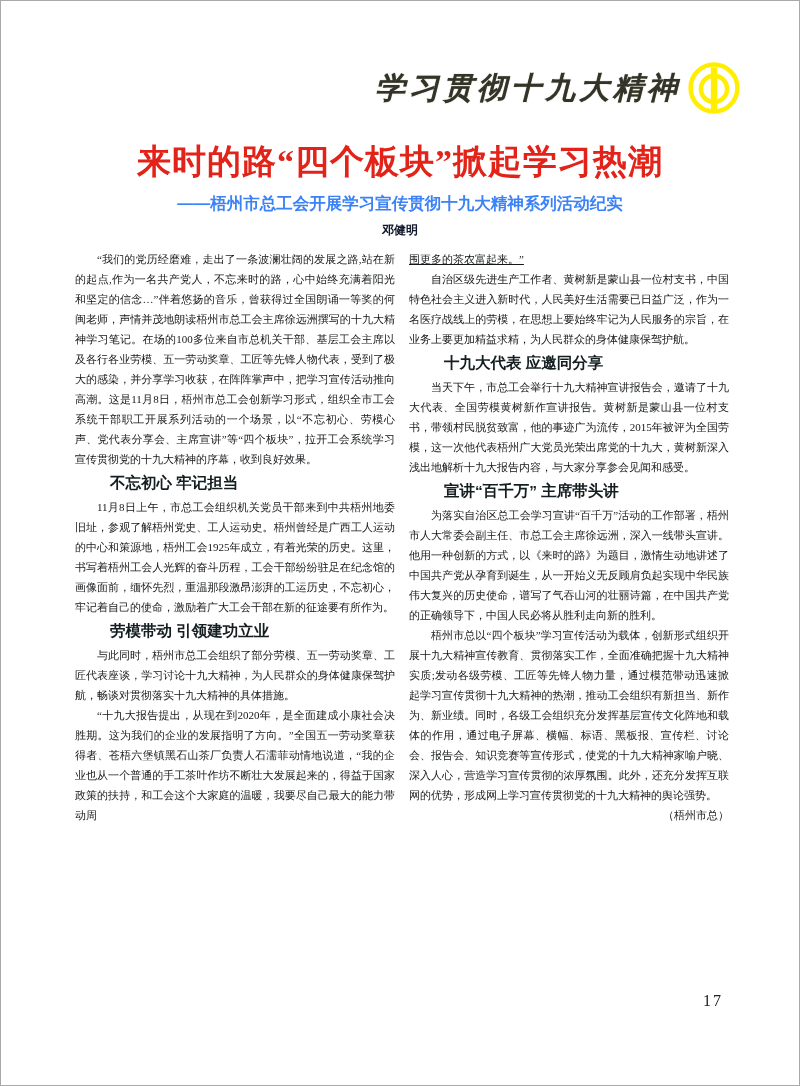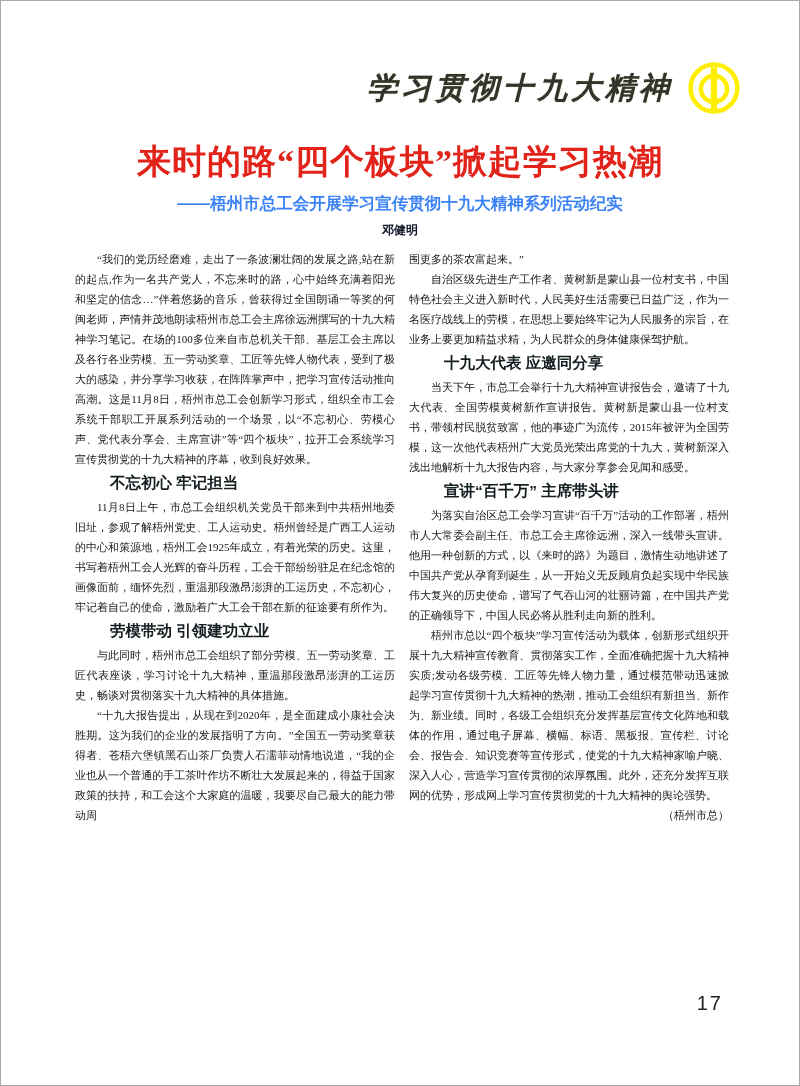--- a/index.html
+++ b/index.html
@@ -13,21 +13,21 @@
     font-family:"Liberation Serif", serif;
     color:#17191a;
     overflow:hidden;
   }
   
   .page-header {
     display:flex;
     justify-content:flex-end;
     align-items:center;
     padding:60px 58px 0 7px;
-    gap:14px;
+    gap:6px;
   }
   .header-slogan {
     font-family:"Liberation Serif", serif;
     font-style:italic;
     font-weight:bold;
     font-size:30px;
     letter-spacing:4px;
     color:#33332b;
     text-shadow:0 0 1px #8a8a60;
     white-space:nowrap;
@@ -73,38 +73,38 @@
   .para {
     margin:0;
     font-size:11px;
     line-height:20px;
     text-align:justify;
     text-justify:inter-character;
     text-indent:2em;
     word-break:break-all;
     color:#151719;
   }
-  .para.cont { text-indent:0; }
+  .para.cont { text-indent:0;text-decoration:underline; }
   .sec-heading {
     margin:4px;
     font-family:Liberation Sans, sans-serif;
     font-size:15.5px;
     line-height:20px;
     font-weight:bold;
     text-indent:2em;
     color:#141d20;
   }
   .byline { float:right; text-indent:0; }
   .page-number {
     position:absolute;
     top:991px; right:76px;
-    font-size:20px;
+    font-size:16px;
     letter-spacing:2px;
     color:#222;
-    font-family:Liberation Sans, sans-serif;
+    font-family:Liberation Serif, serif;
   }
 </style>
 </head>
 <body>
 
 <div class="page">
 
   <header class="page-header">
     <span class="header-slogan">学习贯彻十九大精神</span>
     <svg class="union-logo" viewBox="0 0 60 60" aria-hidden="true">
@@ -118,21 +118,21 @@
   <h2 class="article-subtitle">——梧州市总工会开展学习宣传贯彻十九大精神系列活动纪实</h2>
   <div class="article-author">邓健明</div>
 
   <main class="columns">
 
     <section class="col">
       <p class="para">“我们的党历经磨难，走出了一条波澜壮阔的发展之路,站在新的起点,作为一名共产党人，不忘来时的路，心中始终充满着阳光和坚定的信念…”伴着悠扬的音乐，曾获得过全国朗诵一等奖的何闽老师，声情并茂地朗读梧州市总工会主席徐远洲撰写的十九大精神学习笔记。在场的100多位来自市总机关干部、基层工会主席以及各行各业劳模、五一劳动奖章、工匠等先锋人物代表，受到了极大的感染，并分享学习收获，在阵阵掌声中，把学习宣传活动推向高潮。这是11月8日，梧州市总工会创新学习形式，组织全市工会系统干部职工开展系列活动的一个场景，以“不忘初心、劳模心声、党代表分享会、主席宣讲”等“四个板块”，拉开工会系统学习宣传贯彻党的十九大精神的序幕，收到良好效果。</p>
       <h3 class="sec-heading">不忘初心 牢记担当</h3>
       <p class="para">11月8日上午，市总工会组织机关党员干部来到中共梧州地委旧址，参观了解梧州党史、工人运动史。梧州曾经是广西工人运动的中心和策源地，梧州工会1925年成立，有着光荣的历史。这里，书写着梧州工会人光辉的奋斗历程，工会干部纷纷驻足在纪念馆的画像面前，缅怀先烈，重温那段激昂澎湃的工运历史，不忘初心，牢记着自己的使命，激励着广大工会干部在新的征途要有所作为。</p>
       <h3 class="sec-heading">劳模带动 引领建功立业</h3>
-      <p class="para">与此同时，梧州市总工会组织了部分劳模、五一劳动奖章、工匠代表座谈，学习讨论十九大精神，重温那段激昂澎湃的工运历史，畅谈对贯彻落实十九大精神的具体措施。</p>
+      <p class="para">与此同时，梧州市总工会组织了部分劳模、五一劳动奖章、工匠代表座谈，学习讨论十九大精神，为人民群众的身体健康保驾护航，畅谈对贯彻落实十九大精神的具体措施。</p>
       <p class="para">“十九大报告提出，从现在到2020年，是全面建成小康社会决胜期。这为我们的企业的发展指明了方向。”全国五一劳动奖章获得者、苍梧六堡镇黑石山茶厂负责人石濡菲动情地说道，“我的企业也从一个普通的手工茶叶作坊不断壮大发展起来的，得益于国家政策的扶持，和工会这个大家庭的温暖，我要尽自己最大的能力带动周</p>
     </section>
 
     <section class="col">
       <p class="para cont">围更多的茶农富起来。”</p>
       <p class="para">自治区级先进生产工作者、黄树新是蒙山县一位村支书，中国特色社会主义进入新时代，人民美好生活需要已日益广泛，作为一名医疗战线上的劳模，在思想上要始终牢记为人民服务的宗旨，在业务上要更加精益求精，为人民群众的身体健康保驾护航。</p>
       <h3 class="sec-heading">十九大代表 应邀同分享</h3>
       <p class="para">当天下午，市总工会举行十九大精神宣讲报告会，邀请了十九大代表、全国劳模黄树新作宣讲报告。黄树新是蒙山县一位村支书，带领村民脱贫致富，他的事迹广为流传，2015年被评为全国劳模，这一次他代表梧州广大党员光荣出席党的十九大，黄树新深入浅出地解析十九大报告内容，与大家分享参会见闻和感受。</p>
       <h3 class="sec-heading">宣讲“百千万” 主席带头讲</h3>
       <p class="para">为落实自治区总工会学习宣讲“百千万”活动的工作部署，梧州市人大常委会副主任、市总工会主席徐远洲，深入一线带头宣讲。他用一种创新的方式，以《来时的路》为题目，激情生动地讲述了中国共产党从孕育到诞生，从一开始义无反顾肩负起实现中华民族伟大复兴的历史使命，谱写了气吞山河的壮丽诗篇，在中国共产党的正确领导下，中国人民必将从胜利走向新的胜利。</p>

